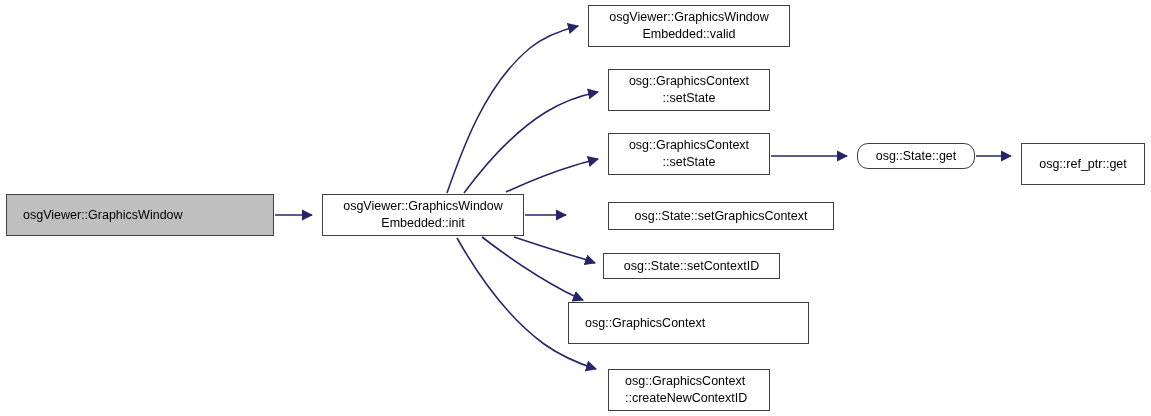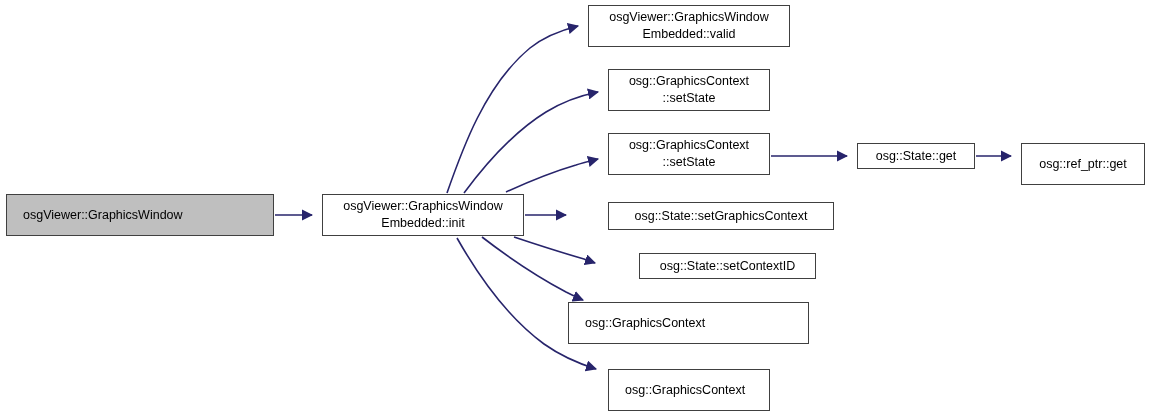--- a/index.html
+++ b/index.html
@@ -86,37 +86,38 @@
   <div class="node center" style="left:608px; top:69px; width:162px; height:42px;">
     <span class="ln">osg::GraphicsContext</span>
     <span class="ln">::setState</span>
   </div>
 
   <div class="node center" style="left:608px; top:133px; width:162px; height:42px;">
     <span class="ln">osg::GraphicsContext</span>
     <span class="ln">::setState</span>
   </div>
 
-  <div class="node center" style="left:857px; top:143px; width:118px; height:26px;">
+  <div class="node center" style="left:857px; top:143px; width:118px; height:26px;border-radius:11px;">
     <span class="ln">osg::State::get</span>
   </div>
 
   <div class="node center" style="left:1021px; top:143px; width:124px; height:42px;">
     <span class="ln">osg::ref_ptr::get</span>
   </div>
 
   <div class="node center" style="left:608px; top:202px; width:226px; height:28px;">
     <span class="ln">osg::State::setGraphicsContext</span>
   </div>
 
-  <div class="node center" style="left:639px; top:253px; width:177px; height:26px;">
+  <div class="node center" style="left:603px; top:253px; width:177px; height:26px;">
     <span class="ln">osg::State::setContextID</span>
   </div>
 
   <div class="node left" style="left:568px; top:302px; width:241px; height:42px;">
     <span class="ln">osg::GraphicsContext</span>
   </div>
 
   <div class="node left" style="left:608px; top:369px; width:162px; height:42px;">
     <span class="ln">osg::GraphicsContext</span>
+    <span class="ln">::createNewContextID</span>
   </div>
 
 </div>
 
 </body></html>

